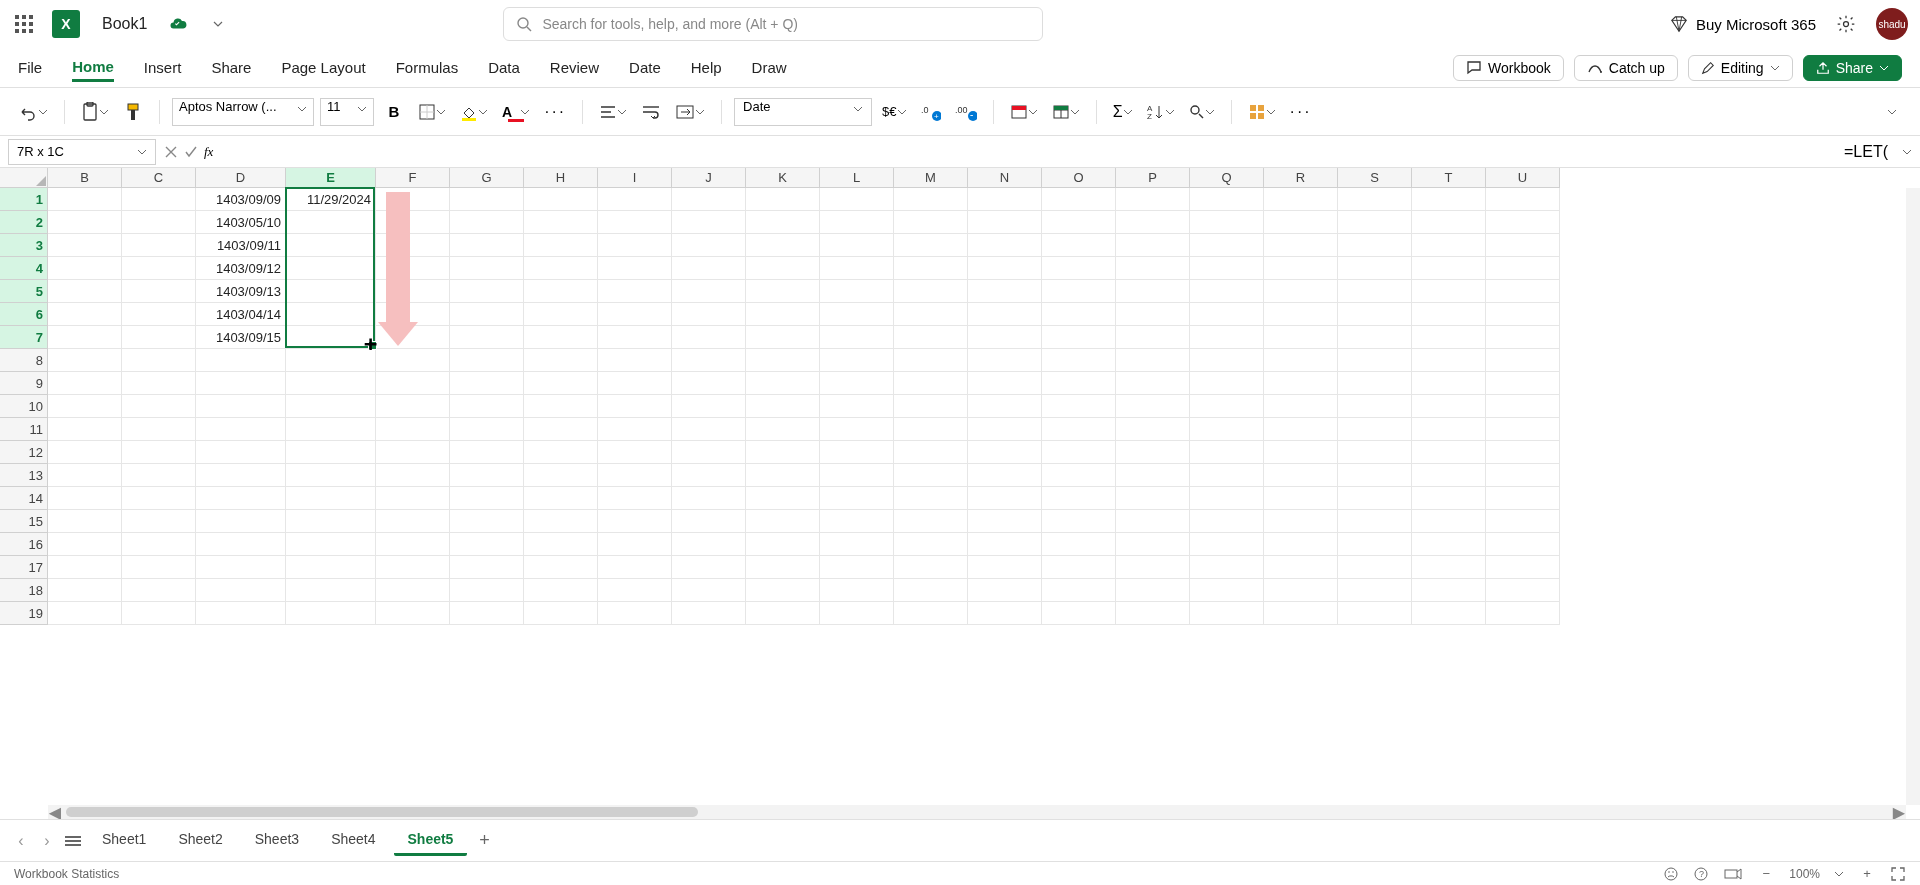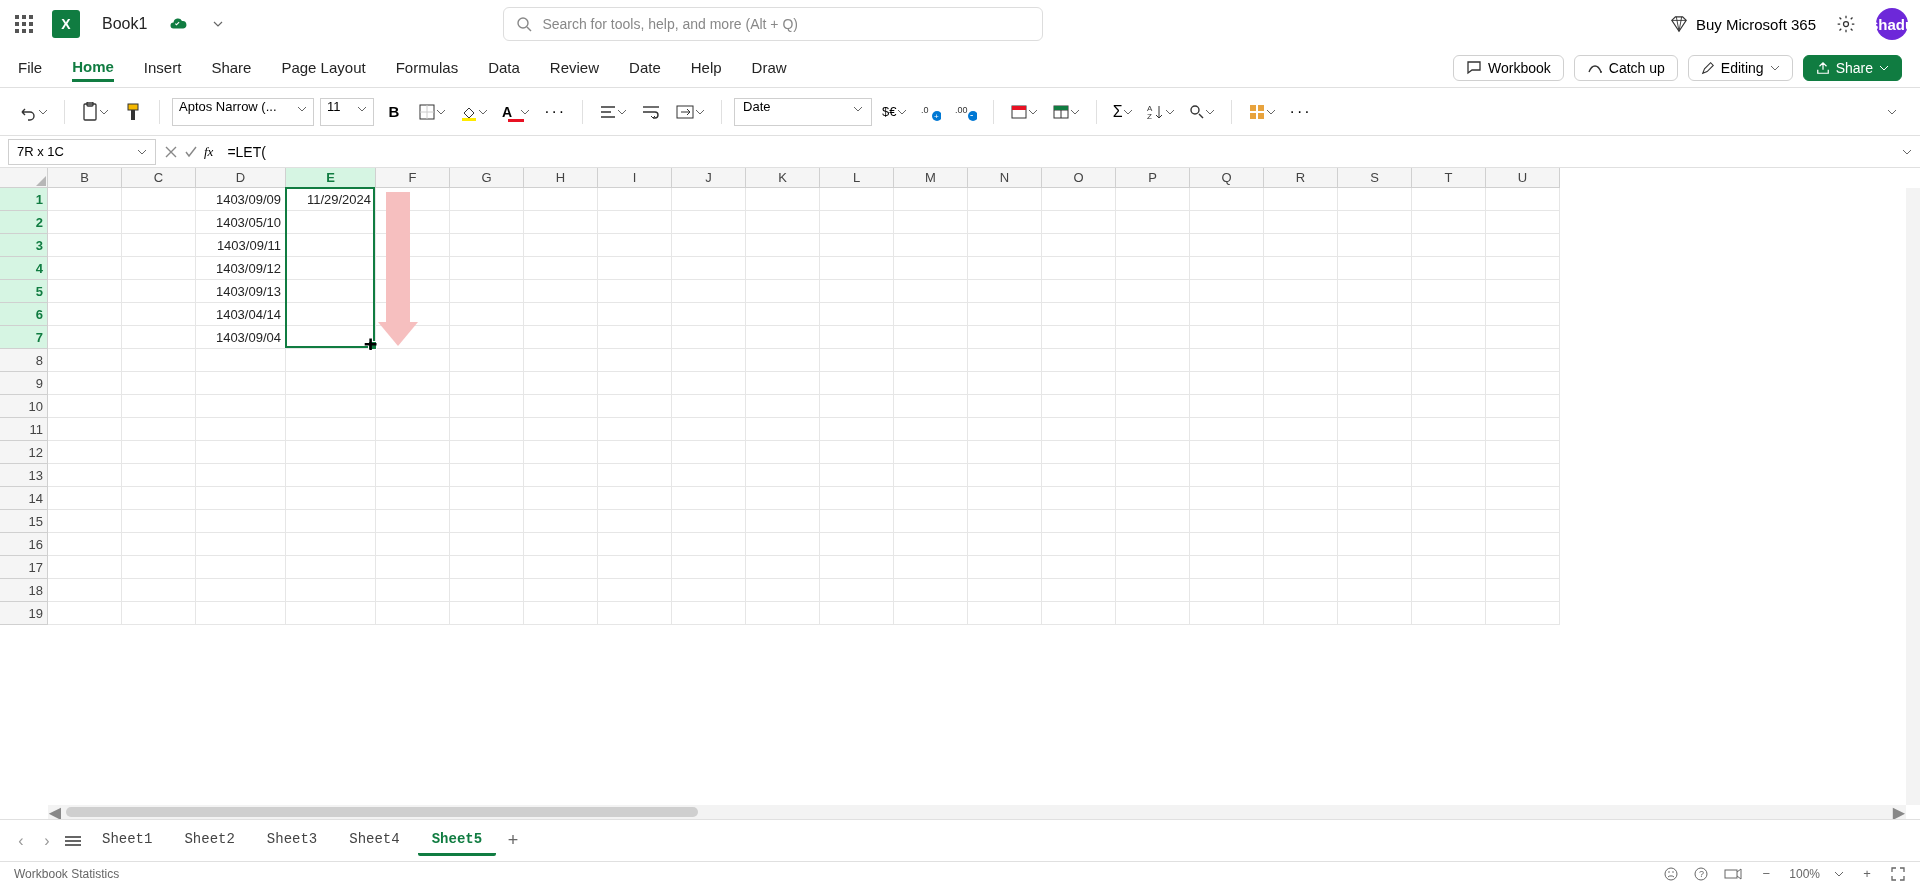--- a/index.html
+++ b/index.html
@@ -12,21 +12,21 @@
   .app-launcher span { background: #555; width: 4px; height: 4px; }
   .excel-icon { width: 28px; height: 28px; background: #107c41; color:#fff; display:flex; align-items:center; justify-content:center; font-weight:bold; font-size:14px; border-radius:3px; }
   .doc-title { font-size: 16px; color: #242424; padding: 2px 6px; }
   .cloud-icon { width: 18px; height: 18px; }
   .title-dd { width: 16px; height: 16px; margin-left: 10px; }
   .searchbox { margin-left: 280px; width: 540px; height: 34px; border: 1px solid #ddd; border-radius: 6px; display: flex; align-items: center; padding: 0 12px; color: #888; font-size: 14px; }
   .searchbox svg { margin-right: 10px; }
   .title-right { margin-left: auto; display: flex; align-items: center; gap: 20px; }
   .buy365 { display:flex; align-items:center; gap:8px; font-size:15px; }
   .gear { width: 20px; height: 20px; }
-  .avatar { width:32px;height:32px;border-radius:50%;background:#6d28d9;color:#fff;display:flex;align-items:center;justify-content:center;font-size:15px;font-weight:bold; }
+  .avatar { width:32px;height:32px;border-radius:50%;background:#7f1d1d;color:#fff;display:flex;align-items:center;justify-content:center;font-size:10px;font-weight:normal; }
 
   
   .ribbon-tabs { display:flex; align-items:center; height: 40px; padding: 0 18px; border-bottom: 1px solid #e0e0e0; gap: 30px; }
   .ribbon-tabs .tab { font-size: 15px; color: #242424; padding: 4px 0; cursor:pointer; }
   .ribbon-tabs .tab.active { color:#107c41; font-weight:600; border-bottom: 3px solid #107c41; }
   .ribbon-right { margin-left:auto; display:flex; gap:10px; }
   .pill { display:flex; align-items:center; gap:6px; border:1px solid #d0d0d0; border-radius:6px; padding:4px 12px; font-size:14px; cursor:pointer; }
   .pill.share { background:#107c41; color:#fff; border-color:#107c41; }
 
   
@@ -37,21 +37,21 @@
   .size-select { width:54px; height:28px; border:1px solid #cfcfcf; font-size:13px; padding:0 6px; }
   .fmt-select { width:138px; height:28px; border:1px solid #cfcfcf; font-size:13px; padding:0 8px; }
   .chev { width:10px;height:10px; }
   .toolbar-expand { margin-left:auto; }
 
   
   .formulabar { display:flex; align-items:center; height: 32px; border-bottom: 1px solid #e0e0e0; }
   .namebox { width:148px; height:26px; border:1px solid #cfcfcf; margin-left:8px; display:flex; align-items:center; padding:0 8px; font-size:13px; }
   .namebox .dd { margin-left:auto; }
   .fb-btns { display:flex; align-items:center; gap:6px; margin:0 8px; }
-  .formula-input { flex:1; height:26px; border:none; padding:0 6px; font-size:14px; outline:none; }
+  .formula-input { flex:1; height:26px; border:none; padding:0 6px; font-size:16px; outline:none;text-align:right; }
   .fb-expand { width:26px; display:flex; align-items:center; justify-content:center; }
 
   
   .grid-wrap { position:relative; height: calc(885px - 48px - 40px - 48px - 32px - 42px - 24px); overflow:hidden; }
   .selectall { position:absolute; left:0; top:0; width:48px; height:20px; border-right:1px solid #d0d0d0; border-bottom:1px solid #d0d0d0; background:#f5f5f5; }
   .selectall::after { content:''; position:absolute; right:1px; bottom:1px; border-left:10px solid transparent; border-bottom:10px solid #b7b7b7; }
   .colhdrs { position:absolute; left:48px; top:0; right:14px; height:20px; display:flex; }
   .colhdr { height:20px; border-right:1px solid #d0d0d0; border-bottom:1px solid #d0d0d0; background:#f5f5f5; display:flex; align-items:center; justify-content:center; font-size:13px; color:#444; }
   .colhdr.active { background:#d6f5e3; color:#107c41; font-weight:600; }
   .rowhdrs { position:absolute; left:0; top:20px; bottom:14px; width:48px; }
@@ -69,21 +69,21 @@
 
   .hscroll { position:absolute; left:48px; right:14px; bottom:0; height:14px; background:#f3f3f3; display:flex; align-items:center; }
   .hscroll .thumb { height:10px; background:#cfcfcf; border-radius:5px; }
   .hscroll .arrow { width:14px; height:14px; display:flex; align-items:center; justify-content:center; color:#888; }
   .vscroll { position:absolute; top:20px; right:0; width:14px; bottom:14px; background:#f3f3f3; }
 
   
   .sheetbar { height:42px; display:flex; align-items:center; padding:0 10px; border-top:1px solid #e0e0e0; gap:4px; }
   .sheetbar .nav { width:22px; display:flex; justify-content:center; color:#999; cursor:pointer; }
   .sheetbar .all { width:22px; display:flex; justify-content:center; cursor:pointer; }
-  .sheettab { padding:6px 14px; font-size:14px; color:#444; cursor:pointer; border-radius:2px;font-family:Liberation Mono, monospace; }
+  .sheettab { padding:6px 14px; font-size:14px; color:#444; cursor:pointer; border-radius:2px; }
   .sheettab.active { font-weight:700; border-bottom:3px solid #107c41; color:#107c41; }
   .addsheet { width:26px; display:flex; justify-content:center; font-size:18px; color:#666; cursor:pointer; }
 
   
   .statusbar { height:24px; display:flex; align-items:center; padding:0 14px; font-size:12px; color:#666; border-top:1px solid #e0e0e0; }
   .statusbar .right { margin-left:auto; display:flex; align-items:center; gap:14px; }
   .zoombtn { width:18px; text-align:center; cursor:pointer; font-size:13px; }
 </style>
 </head>
 <body>
@@ -563,21 +563,21 @@
         <div class="cell" style="width: 74px;"></div>
         <div class="cell" style="width: 74px;"></div>
         <div class="cell" style="width: 74px;"></div>
         <div class="cell" style="width: 74px;"></div>
         <div class="cell" style="width: 74px;"></div>
         <div class="cell" style="width: 74px;"></div>
       </div>
       <div class="row">
         <div class="cell" style="width: 74px;"></div>
         <div class="cell" style="width: 74px;"></div>
-        <div class="cell" style="width: 90px;">1403/09/04</div>
+        <div class="cell" style="width: 90px;">1403/09/15</div>
         <div class="cell" style="width: 90px;"></div>
         <div class="cell" style="width: 74px;"></div>
         <div class="cell" style="width: 74px;"></div>
         <div class="cell" style="width: 74px;"></div>
         <div class="cell" style="width: 74px;"></div>
         <div class="cell" style="width: 74px;"></div>
         <div class="cell" style="width: 74px;"></div>
         <div class="cell" style="width: 74px;"></div>
         <div class="cell" style="width: 74px;"></div>
         <div class="cell" style="width: 74px;"></div>

